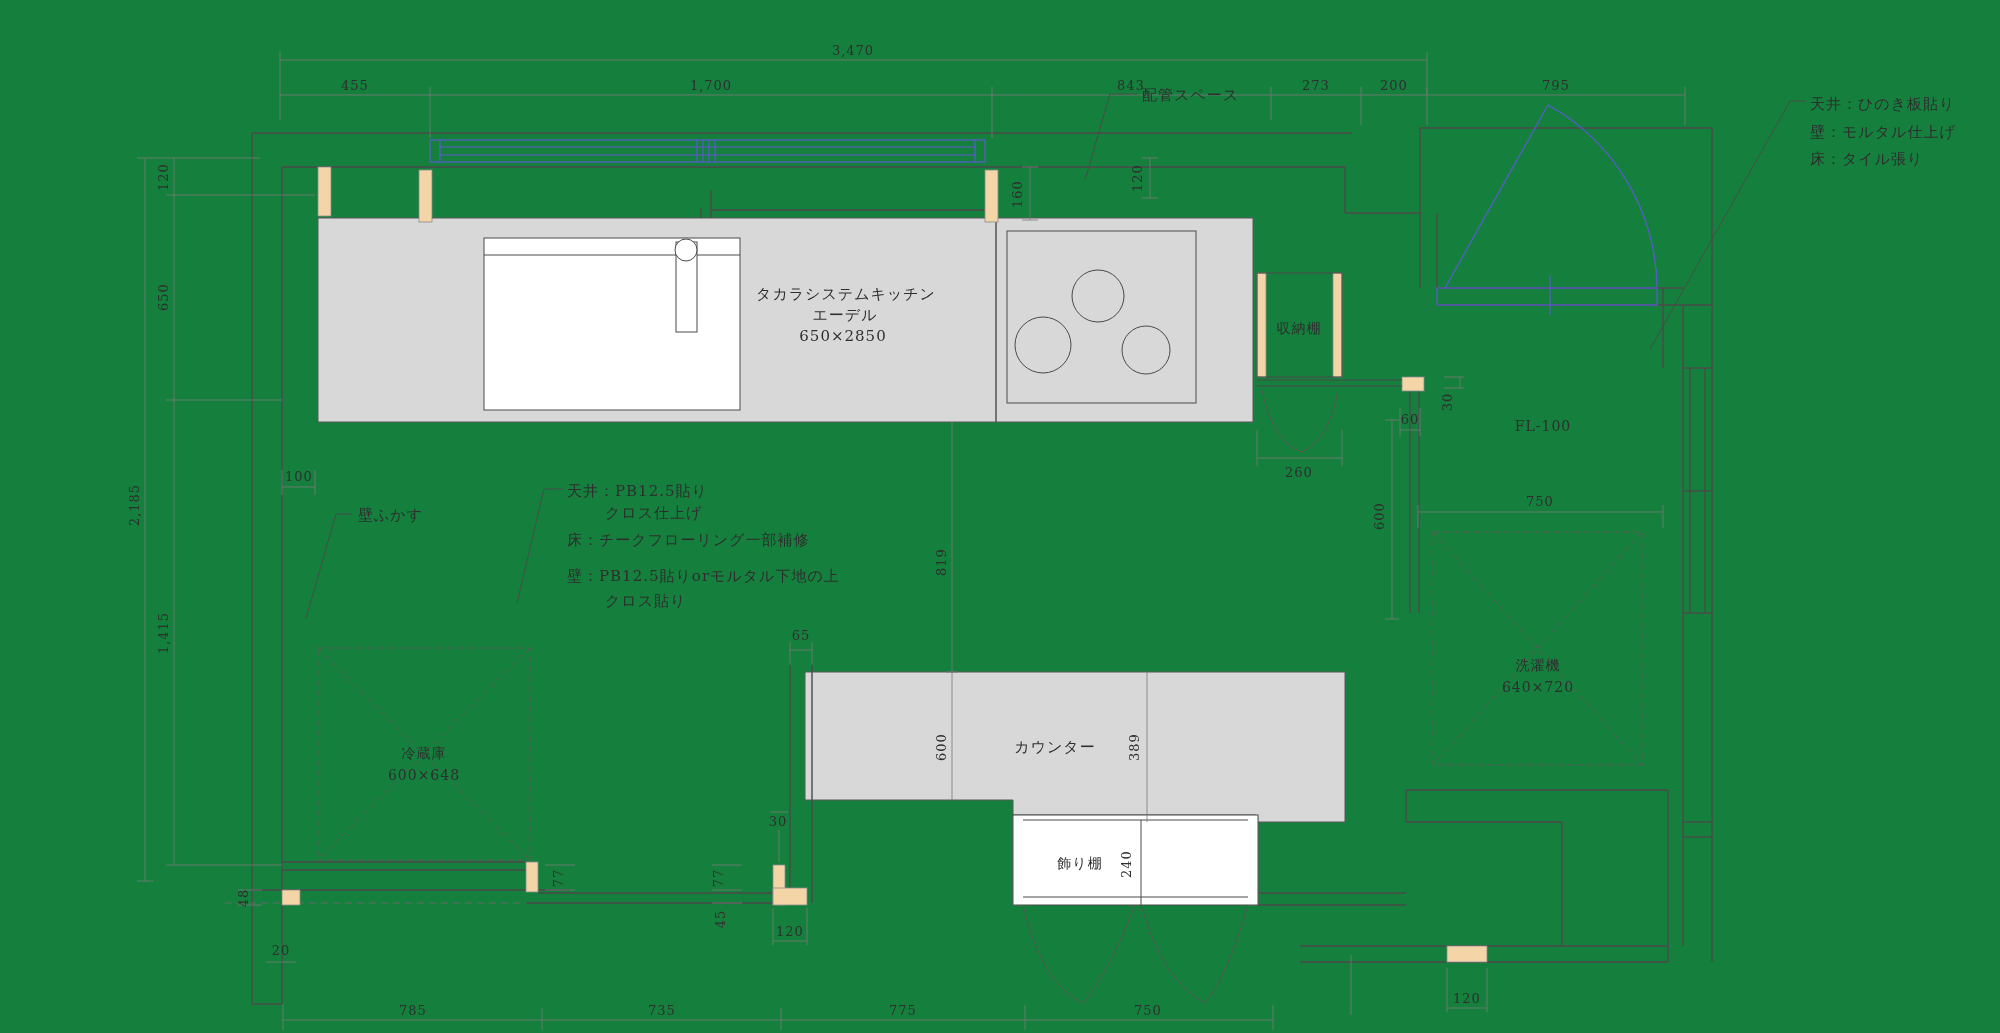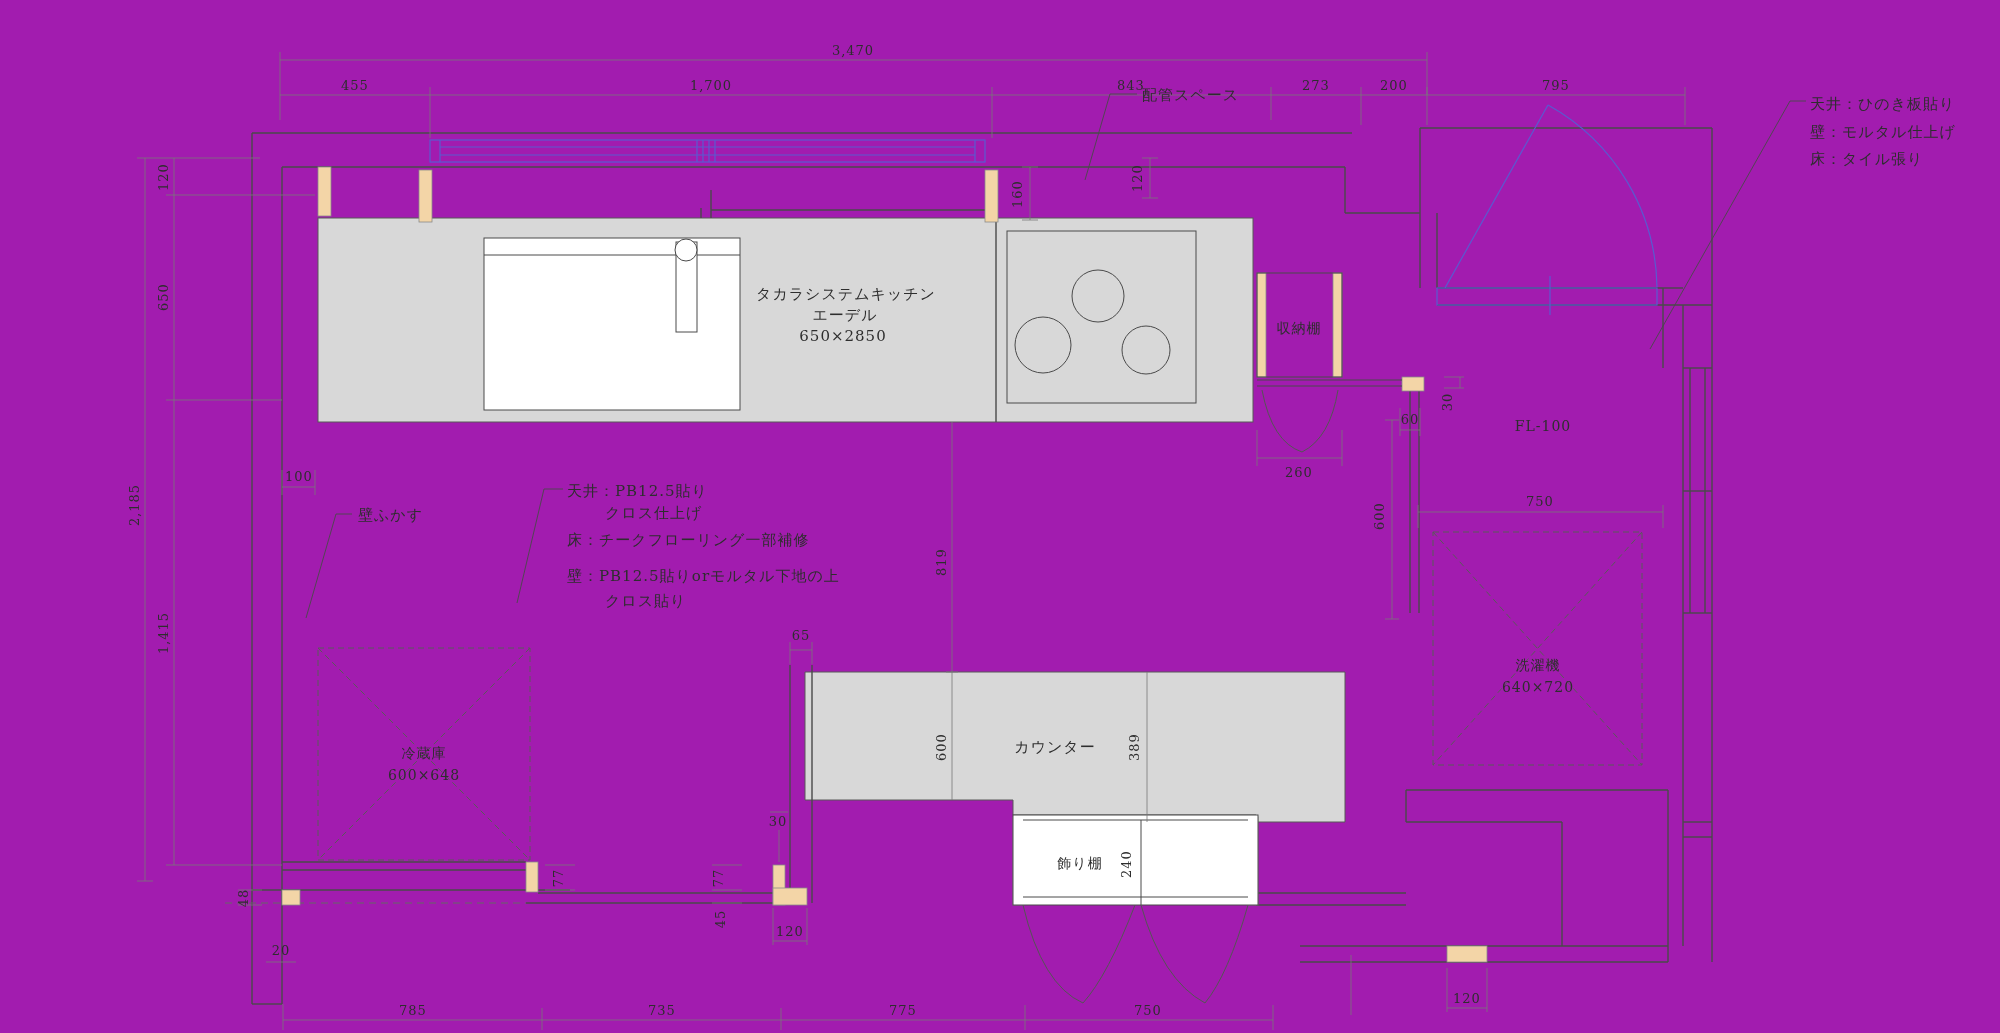--- a/index.html
+++ b/index.html
@@ -1,16 +1,16 @@
 <!DOCTYPE html>
 <html><head>
 <meta charset="utf-8">
 <style>
   html,body{margin:0;padding:0;background:#ffffff;width:2000px;height:1033px;overflow:hidden;}
-  .plan-wrap{position:relative;width:2000px;height:1033px;background:#a21caf;}
+  .plan-wrap{position:relative;width:2000px;height:1033px;background:#15803d;}
   svg{display:block;}
   text{font-family:"DejaVu Serif","Liberation Serif",serif;fill:#2e2e2e;}
   .dim{font-size:13px;letter-spacing:1px;}
   .lbl{font-size:15px;letter-spacing:1px;}
   .lbl-s{font-size:14px;letter-spacing:1px;}
 </style>
 </head>
 <body>
 
 <div class="plan-wrap">

